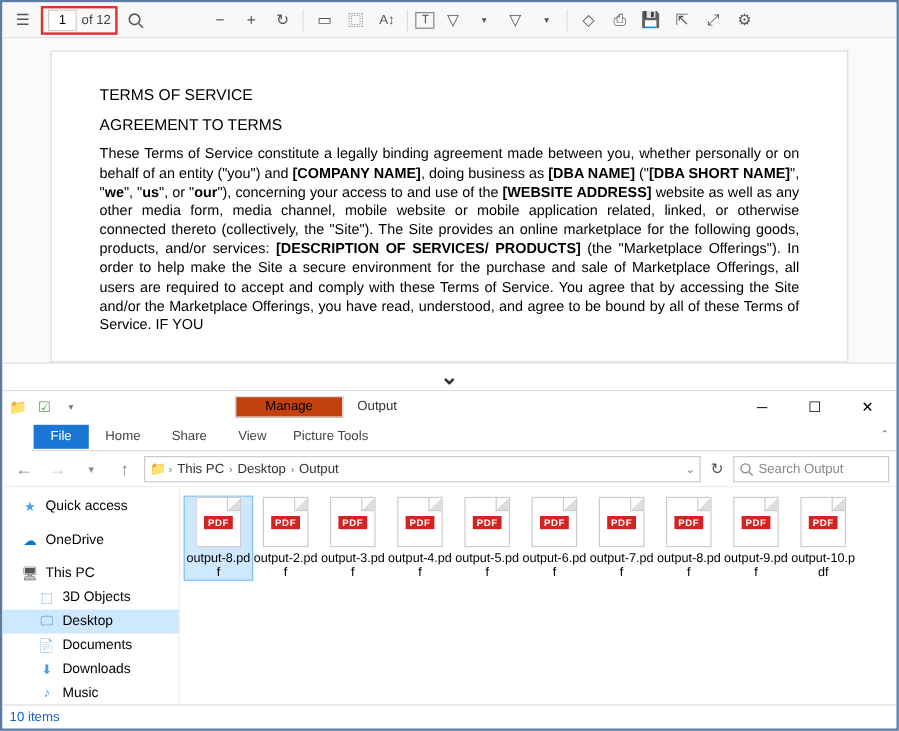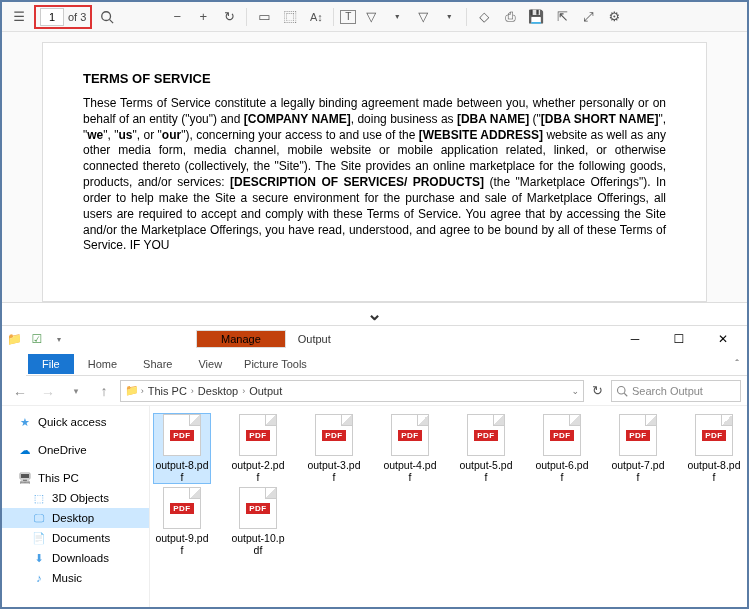--- a/index.html
+++ b/index.html
@@ -6,21 +6,21 @@
 body { width: 749px; height: 609px; border: 2px solid #5a7ca5; background: #fff; overflow: hidden; position: relative; }
 .pdf-pane { height: 300px; background: #fafafa; display: flex; flex-direction: column; }
 .pdf-toolbar { height: 30px; background: #f8f8f8; border-bottom: 1px solid #e0e0e0; display: flex; align-items: center; padding: 0 6px; gap: 4px; }
 .tb-icon { width: 22px; height: 22px; display: flex; align-items: center; justify-content: center; color: #555; font-size: 13px; cursor: pointer; }
 .tb-sep { width: 1px; height: 18px; background: #ddd; margin: 0 2px; }
 .page-box { border: 2px solid #d33; display: flex; align-items: center; padding: 1px 4px; gap: 4px; }
 .page-input { width: 24px; height: 18px; text-align: center; font-size: 11px; border: 1px solid #ccc; }
 .page-of { font-size: 11px; color: #444; }
 .pdf-content { flex: 1; overflow: hidden; padding: 10px 40px 0 40px; background: #fafafa; }
 .pdf-page { background: #fff; border: 1px solid #ddd; padding: 28px 40px 10px 40px; height: 100%; font-family: "Times New Roman", serif; font-size: 12px; color: #000; }
-.pdf-page h2 { font-size: 13px; font-weight: bold; margin-bottom: 10px; }
+.pdf-page h2 { font-size: 13px; font-weight: normal; margin-bottom: 10px; }
 .last-upd { text-align: right; font-weight: bold; font-size: 12px; margin-bottom: 6px; }
 .last-upd .line { display: inline-block; width: 100px; border-bottom: 1px solid #000; vertical-align: bottom; margin-left: 4px; }
 .pdf-body { text-align: justify; font-size: 12px; line-height: 1.32; }
 .collapse-chevron { position: absolute; left: 0; right: 0; top: 300px; height: 24px; display: flex; align-items: center; justify-content: center; background: #fff; font-size: 18px; color: #333; font-weight: bold; border-top: 1px solid #ddd; border-bottom: 1px solid #ddd; cursor: pointer; }
 .explorer { position: absolute; top: 324px; left: 0; right: 0; bottom: 0; background: #fff; display: flex; flex-direction: column; }
 .exp-titlebar { height: 26px; display: flex; align-items: center; padding: 0 4px; gap: 4px; }
 .qat-icon { width: 18px; height: 18px; display: flex; align-items: center; justify-content: center; font-size: 12px; }
 .manage-tab { background: #c2410c; padding: 2px 24px; font-size: 11px; border: 1px solid #ddd; }
 .output-label { font-size: 11px; color: #333; margin-left: 8px; }
 .win-btns { margin-left: auto; display: flex; gap: 16px; padding-right: 6px; }
@@ -36,39 +36,39 @@
 .addr-seg { color: #333; padding: 0 2px; cursor: pointer; }
 .addr-chev { color: #777; font-size: 9px; }
 .addr-tools { display: flex; align-items: center; gap: 6px; margin: 0 4px; }
 .search-box { width: 130px; height: 22px; border: 1px solid #ccc; display: flex; align-items: center; padding: 0 4px; font-size: 11px; color: #888; gap: 4px;}
 .exp-body { flex: 1; display: flex; overflow: hidden; }
 .nav-pane { width: 148px; border-right: 1px solid #eee; padding: 6px 0; font-size: 11.5px; overflow: hidden; }
 .nav-item { display: flex; align-items: center; gap: 6px; padding: 3px 6px 3px 16px; cursor: pointer; white-space: nowrap; }
 .nav-item.sel { background: #cde8ff; }
 .nav-sub { padding-left: 30px; }
 .nav-icon { width: 14px; height: 14px; display: inline-flex; align-items: center; justify-content: center; font-size: 11px; }
-.files-pane { flex: 1; padding: 8px 4px; display: flex; flex-wrap: wrap; align-content: flex-start; gap: 4px 20px; }
+.files-pane { flex: 1; padding: 8px 4px; display: flex; flex-wrap: wrap; align-content: flex-start; gap: 4px 0; }
 .file-item { width: 56px; display: flex; flex-direction: column; align-items: center; cursor: pointer; font-size: 10.5px; text-align: center; }
 .file-item.sel { background: #cde8ff; outline: 1px solid #7abdf7; }
 .pdf-thumb { width: 38px; height: 42px; background: #fff; border: 1px solid #ccc; position: relative; margin-bottom: 3px; display: flex; align-items: center; justify-content: center; }
 .pdf-thumb::before { content: ""; position: absolute; top: 0; right: 0; width: 10px; height: 10px; background: linear-gradient(135deg, #fff 50%, #ddd 50%); border-left: 1px solid #ccc; border-bottom: 1px solid #ccc; }
 .pdf-badge { background: #d32424; color: #fff; font-size: 8px; font-weight: bold; padding: 1px 3px; letter-spacing: 0.5px; }
 .file-label { line-height: 1.15; word-break: break-all; }
 .status-bar { height: 20px; border-top: 1px solid #ddd; font-size: 11px; color: #1565c0; display: flex; align-items: center; padding: 0 6px;}
 svg { display: block; }
 </style>
 </head>
 <body>
 
 <div class="pdf-pane">
   <div class="pdf-toolbar">
     <div class="tb-icon">☰</div>
     <div class="page-box">
       <input class="page-input" value="1" style="">
-      <span class="page-of">of 3</span>
+      <span class="page-of">of 12</span>
     </div>
     <div class="tb-icon">
       <svg width="14" height="14" viewBox="0 0 16 16" fill="none" stroke="#555" stroke-width="1.5">
           <circle cx="7" cy="7" r="5"></circle>
           <line x1="11" y1="11" x2="15" y2="15"></line>
         </svg>
     </div>
     <div style="flex:0 0 40px"></div>
     <div class="tb-icon">−</div>
     <div class="tb-icon">+</div>
@@ -87,20 +87,21 @@
     <div class="tb-icon">◇</div>
     <div class="tb-icon">⎙</div>
     <div class="tb-icon">💾</div>
     <div class="tb-icon">⇱</div>
     <div class="tb-icon">⤢</div>
     <div class="tb-icon">⚙</div>
   </div>
   <div class="pdf-content">
     <div class="pdf-page">
       <h2>TERMS OF SERVICE</h2>
+      <h2>AGREEMENT TO TERMS</h2>
       <div class="pdf-body" id="doc-body">These Terms of Service constitute a legally binding agreement made between you, whether personally or on behalf of an entity ("you") and <b>[COMPANY NAME]</b>, doing business as <b>[DBA NAME]</b> ("<b>[DBA SHORT NAME]</b>", "<b>we</b>", "<b>us</b>", or "<b>our</b>"), concerning your access to and use of the <b>[WEBSITE ADDRESS]</b> website as well as any other media form, media channel, mobile website or mobile application related, linked, or otherwise connected thereto (collectively, the "Site"). The Site provides an online marketplace for the following goods, products, and/or services: <b>[DESCRIPTION OF SERVICES/ PRODUCTS]</b> (the "Marketplace Offerings"). In order to help make the Site a secure environment for the purchase and sale of Marketplace Offerings, all users are required to accept and comply with these Terms of Service. You agree that by accessing the Site and/or the Marketplace Offerings, you have read, understood, and agree to be bound by all of these Terms of Service. IF YOU</div>
     </div>
   </div>
 </div>
 
 <div class="collapse-chevron">⌄</div>
 
 <div class="explorer">
   <div class="exp-titlebar">
     <div class="qat-icon" style="color:#f0c040">📁</div>
@@ -244,13 +245,16 @@
           <div class="file-label">output-9.pdf</div>
         </div>
         <div class="file-item">
           <div class="pdf-thumb">
             <span class="pdf-badge">PDF</span>
           </div>
           <div class="file-label">output-10.pdf</div>
         </div>
       </div>
   </div>
+  <div class="status-bar">
+      <span>10 items</span>
+    </div>
 </div>
 
 </body></html>

